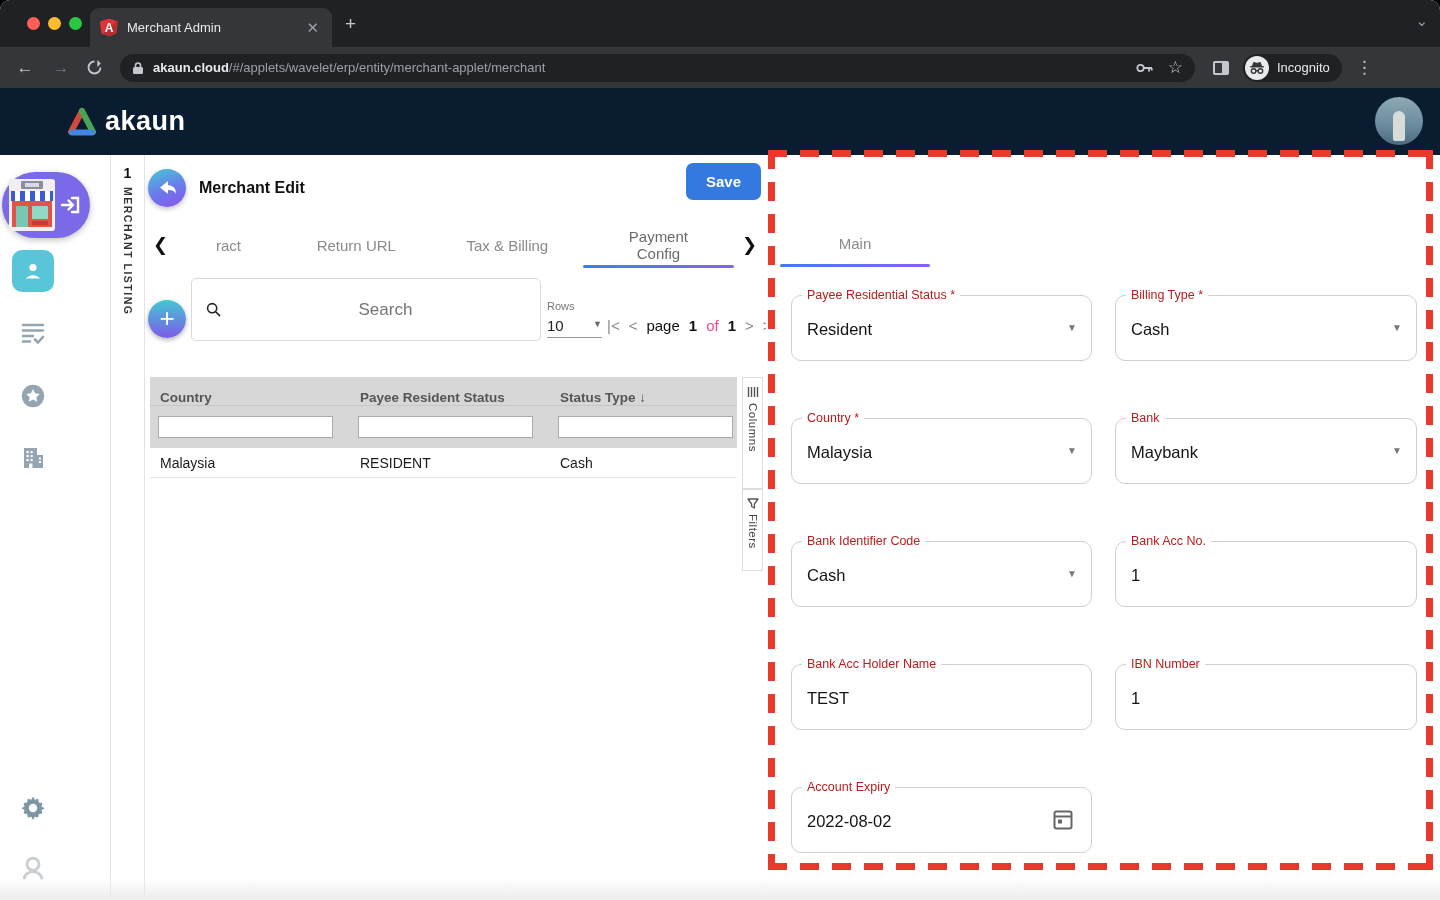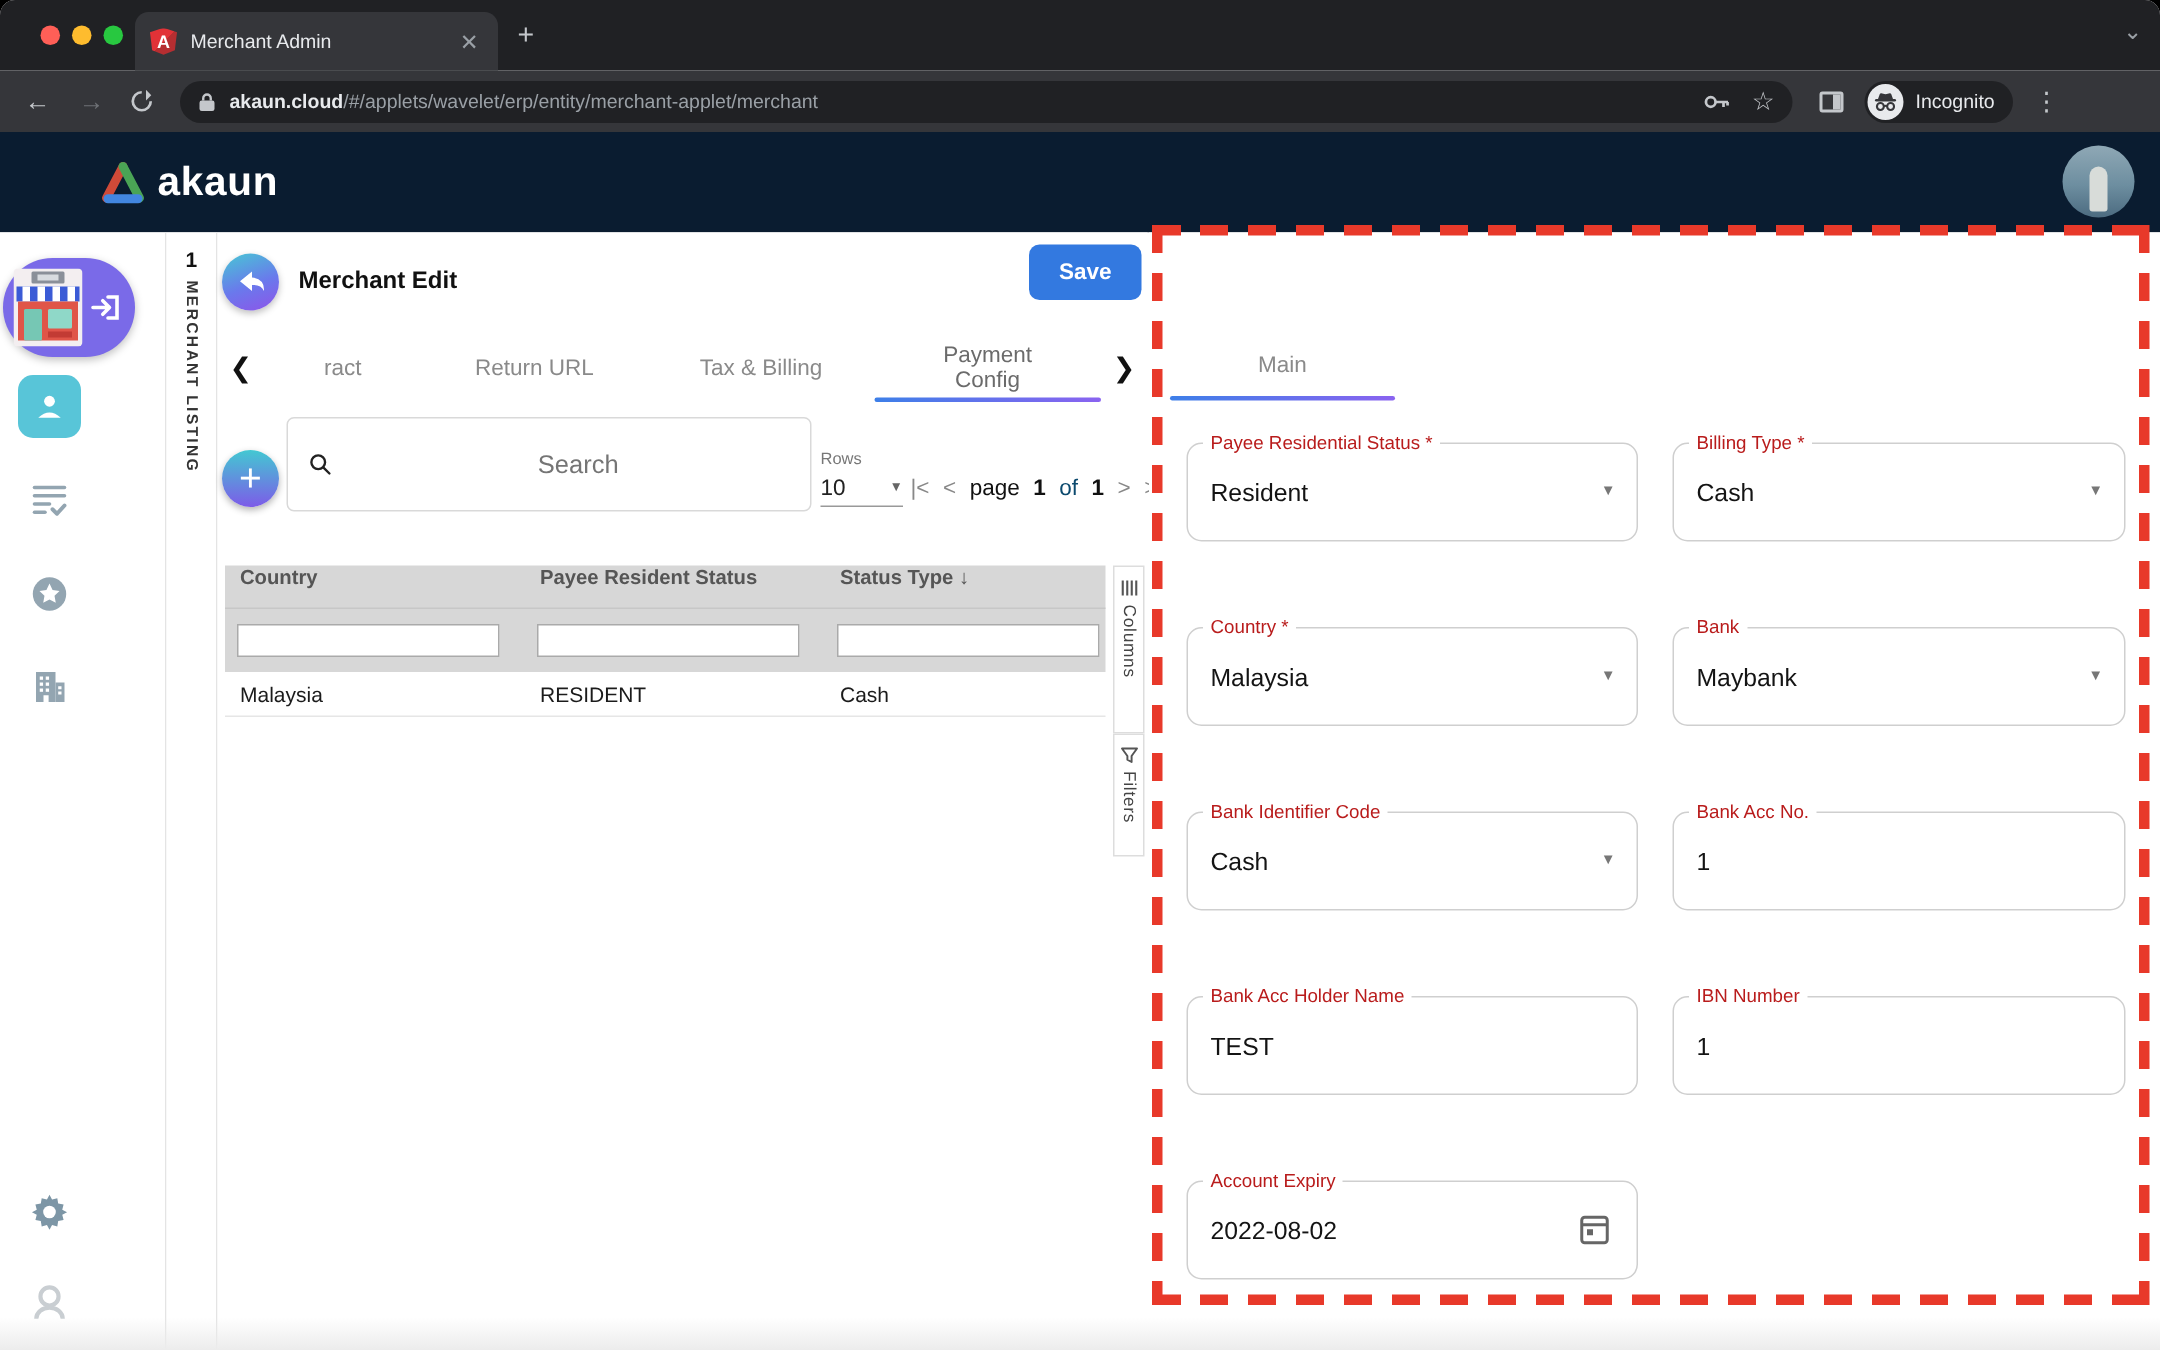--- a/index.html
+++ b/index.html
@@ -77,21 +77,21 @@
   #rows-wrap { position:absolute; left:402px; top:23px; }
   #rows-label { font-size:11px; color:#777; }
   #rows-select { font-size:15px; color:#222; border-bottom:1px solid #999; width:55px; padding-bottom:3px; margin-top:3px; position:relative; }
   #rows-select .arr { position:absolute; right:0; top:2px; font-size:9px; color:#666; }
   #pager { position:absolute; left:462px; top:44px; font-size:15px; color:#555; display:flex; align-items:center; gap:9px; white-space:nowrap; }
   #pager .pg { color:#888; }
   #pager b { color:#111; }
 
   
   #mp-table { position:absolute; left:5px; top:222px; width:587px; }
-  #tbl-head { display:flex; background:#d7d7d7; height:29px; align-items:flex-start; border-bottom:1px solid #c7c7c7; }
+  #tbl-head { display:flex; background:#d7d7d7; height:29px; align-items:flex-end; border-bottom:1px solid #c7c7c7; }
   .th { font-size:13.5px; font-weight:bold; color:#555; padding-left:10px; }
   #tbl-filters { display:flex; background:#d7d7d7; height:42px; align-items:center; }
   .tf { padding-left:8px; }
   .tf input { width:175px; height:22px; border:1px solid #aaa; background:#fff; }
   #tbl-row { display:flex; background:#fff; height:30px; align-items:center; border-bottom:1px solid #e6e6e6; }
   .td { font-size:14px; color:#1b1b1b; padding-left:10px; }
   .c1 { width:200px; } .c2 { width:200px; } .c3 { width:187px; }
 
   
   #tbl-side { position:absolute; left:597px; top:222px; width:21px; }
@@ -311,21 +311,21 @@
         </div>
         <div id="rows-wrap">
           <span id="rows-label">Rows</span>
           <div id="rows-select"><span>10</span><span class="arr">▼</span></div>
         </div>
         <div id="pager">
           <span class="pg">|&lt;</span>
           <span class="pg">&lt;</span>
           <span style="color:#111">page</span>
           <b>1</b>
-          <span style="color:#0c4a6e">of</span>
+          <span style="color:#ec4899">of</span>
           <b>1</b>
           <span class="pg">&gt;</span>
           <span class="pg">&gt;|</span>
         </div>
       </div>
 
       <div id="mp-table">
         <div id="tbl-head">
           <span class="th c1">Country</span>
           <span class="th c2">Payee Resident Status</span>

